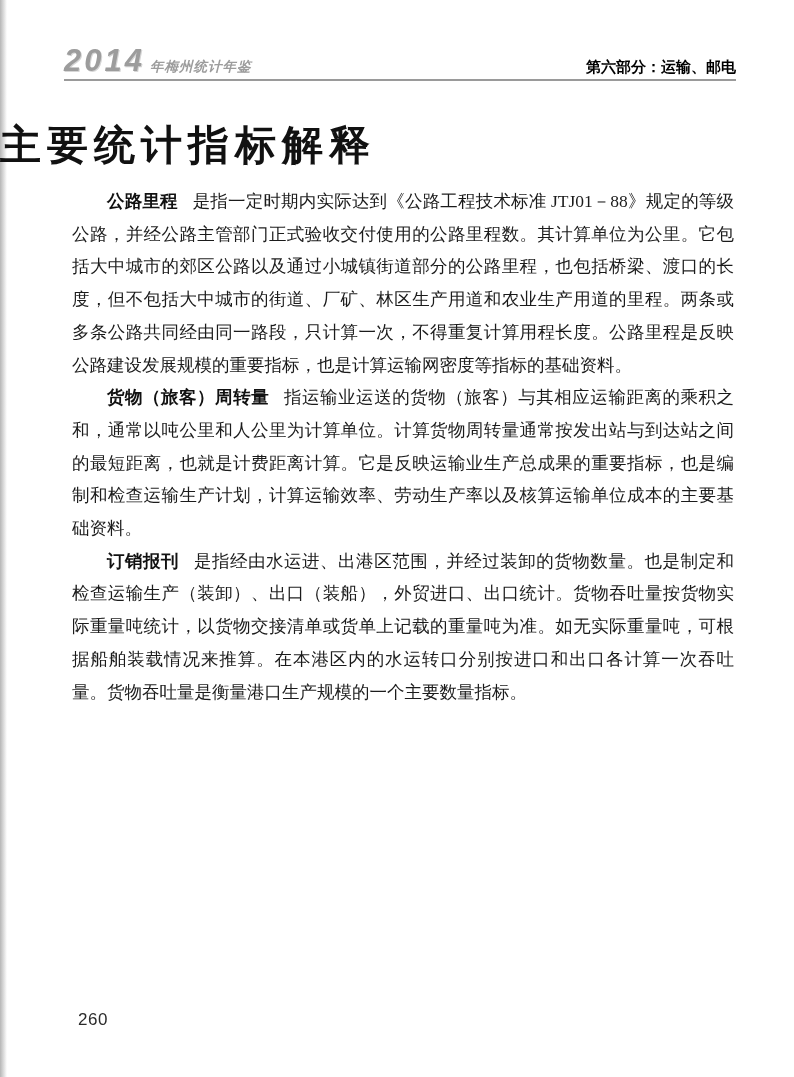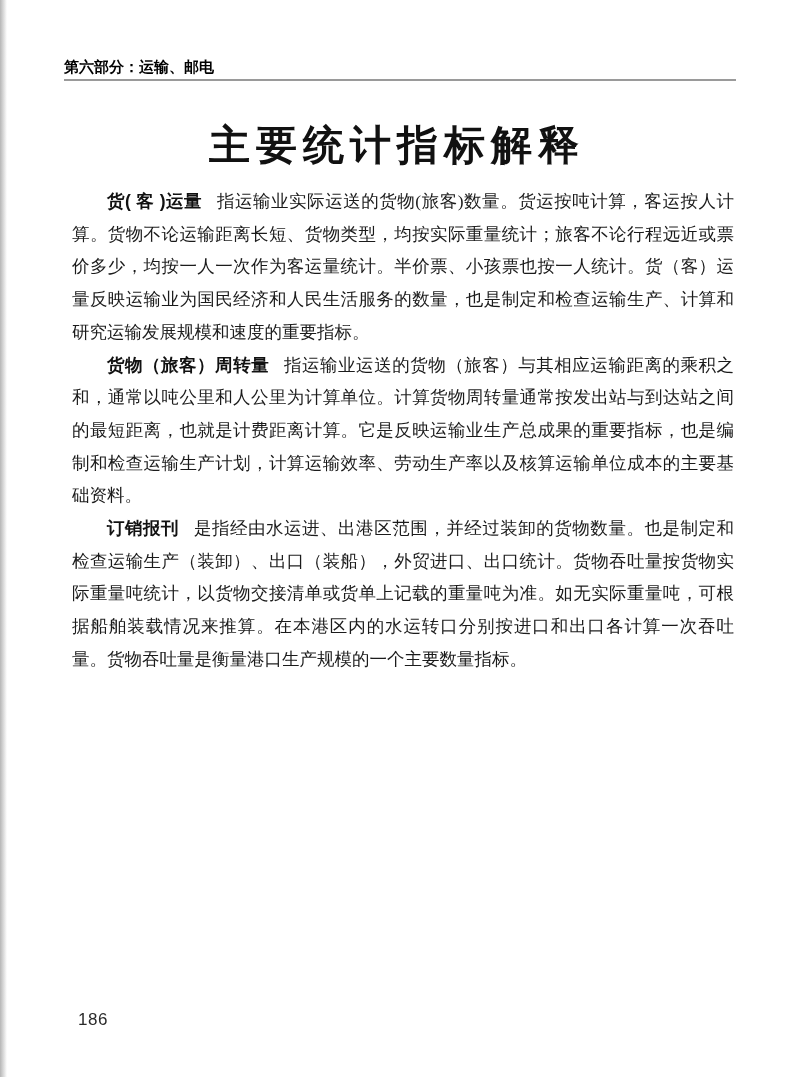--- a/index.html
+++ b/index.html
@@ -36,21 +36,20 @@
   .logo-suffix {
     font-size: 13.5px; margin-left: 5px; letter-spacing: 1px;
   }
   .section-label {
     font-family: "Liberation Sans", sans-serif;
     font-weight: bold; font-size: 15px; color: #000000;
     line-height: 1.2; white-space: nowrap;
   }
   .page-title {
     position: absolute; top: 118px; left: 0; right: 0;
-    text-align: center;
     font-family: "Liberation Serif", serif;
     font-weight: bold;
     font-size: 41px;
     letter-spacing: 6px;
     color: #111111;
   }
   .content {
     position: absolute; top: 185px; left: 72px; width: 662px;
     font-size: 17.5px;
     line-height: 32.7px;
@@ -70,24 +69,27 @@
     font-size: 17px; color: #2a2a2a;
     letter-spacing: 0.5px;
   }
 </style>
 </head>
 <body>
 
 <div class="scan-edge"></div>
 
 <div class="page-header">
+  <div class="yearbook-logo">
+    <span class="logo-year">2014</span><span class="logo-suffix">年梅州统计年鉴</span>
+  </div>
   <div class="section-label">第六部分：运输、邮电</div>
 </div>
 
 <div class="page-title">主要统计指标解释</div>
 
 <div class="content">
-  <p><span class="indicator-term">货( 客 )运量</span><span>指运输业实际运送的货物(旅客)数量。货运按吨计算，客运按人计算。货物不论运输距离长短、货物类型，均按实际重量统计；旅客不论行程远近或票价多少，均按一人一次作为客运量统计。半价票、小孩票也按一人统计。货（客）运量反映运输业为国民经济和人民生活服务的数量，也是制定和检查运输生产、计算和研究运输发展规模和速度的重要指标。</span></p>
+  <p><span class="indicator-term">公路里程</span><span>是指一定时期内实际达到《公路工程技术标准 JTJ01－88》规定的等级公路，并经公路主管部门正式验收交付使用的公路里程数。其计算单位为公里。它包括大中城市的郊区公路以及通过小城镇街道部分的公路里程，也包括桥梁、渡口的长度，但不包括大中城市的街道、厂矿、林区生产用道和农业生产用道的里程。两条或多条公路共同经由同一路段，只计算一次，不得重复计算用程长度。公路里程是反映公路建设发展规模的重要指标，也是计算运输网密度等指标的基础资料。</span></p>
   <p><span class="indicator-term">货物（旅客）周转量</span><span>指运输业运送的货物（旅客）与其相应运输距离的乘积之和，通常以吨公里和人公里为计算单位。计算货物周转量通常按发出站与到达站之间的最短距离，也就是计费距离计算。它是反映运输业生产总成果的重要指标，也是编制和检查运输生产计划，计算运输效率、劳动生产率以及核算运输单位成本的主要基础资料。</span></p>
   <p><span class="indicator-term">订销报刊</span><span>是指经由水运进、出港区范围，并经过装卸的货物数量。也是制定和检查运输生产（装卸）、出口（装船），外贸进口、出口统计。货物吞吐量按货物实际重量吨统计，以货物交接清单或货单上记载的重量吨为准。如无实际重量吨，可根据船舶装载情况来推算。在本港区内的水运转口分别按进口和出口各计算一次吞吐量。货物吞吐量是衡量港口生产规模的一个主要数量指标。</span></p>
 </div>
 
-<div class="page-number">186</div>
+<div class="page-number">260</div>
 
 </body></html>

